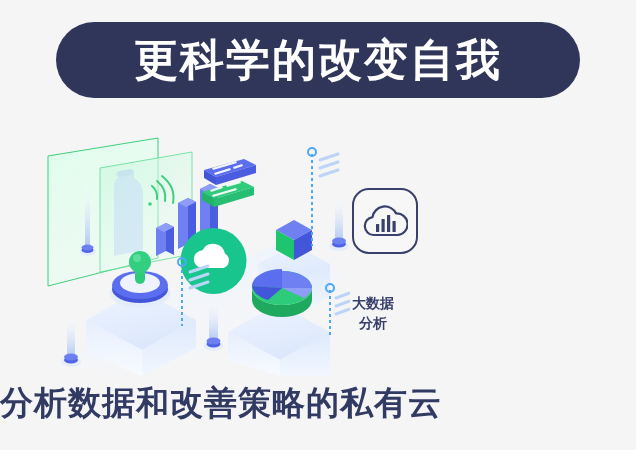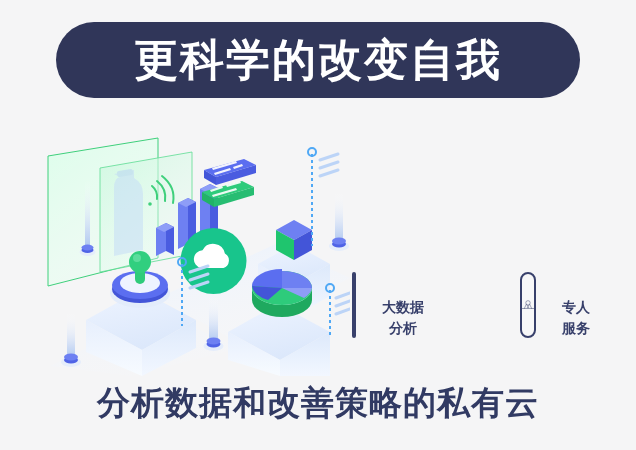--- a/index.html
+++ b/index.html
@@ -42,21 +42,21 @@
     line-height: 1;
     white-space: nowrap;
   }
 
   
   .footer-caption {
     position: absolute;
     left: 0;
     top: 386px;
     width: 636px;
-    text-align: center;
+    text-align: left;
     color: #313a63;
     font-size: 33px;
     font-weight: bold;
     letter-spacing: 1px;
     line-height: 1;
     white-space: nowrap;
   }
 
   
   .illustration {
@@ -74,22 +74,22 @@
     left: 352px;
     top: 188px;
     width: 238px;
     height: 150px;
     display: flex;
     justify-content: space-between;
   }
   .feature {
     width: 70px;
     display: flex;
-    flex-direction: row;
-    align-items: flex-end;
+    flex-direction: column;
+    align-items: flex-start;
     gap: 26px;
   }
   .feature-badge {
     width: 66px;
     height: 66px;
     border: 2px solid #38406b;
     border-radius: 17px;
     background: #f7f7f8;
     box-sizing: border-box;
     display: flex;
@@ -322,34 +322,18 @@
           </g>
         </svg>
       </div>
       <div class="feature-label">
         <div>大数据</div>
         <div>分析</div>
       </div>
     </div>
 
 
-    <div class="feature">
-      <div class="feature-badge">
-        <svg width="62" height="62" viewBox="0 0 62 62" xmlns="http://www.w3.org/2000/svg">
-          <circle cx="31" cy="20" r="11.5" fill="none" stroke="#38406b" stroke-width="2.4"></circle>
-          <path d="M22.5 27 L12 49" fill="none" stroke="#38406b" stroke-width="2.4" stroke-linecap="round"></path>
-          <path d="M39.5 27 L50 49" fill="none" stroke="#38406b" stroke-width="2.4" stroke-linecap="round"></path>
-          <path d="M25 29 L31 40 L37 29" fill="none" stroke="#38406b" stroke-width="2.4" stroke-linejoin="round"></path>
-          <circle cx="31" cy="44" r="3.2" fill="none" stroke="#38406b" stroke-width="2.2"></circle>
-          <line x1="0" y1="49" x2="62" y2="49" stroke="#38406b" stroke-width="2.6"></line>
-        </svg>
-      </div>
-      <div class="feature-label">
-        <div>专人</div>
-        <div>服务</div>
-      </div>
-    </div>
 
   </div>
 
   <div class="footer-caption">分析数据和改善策略的私有云</div>
 
 </div>
 
 </body></html>

